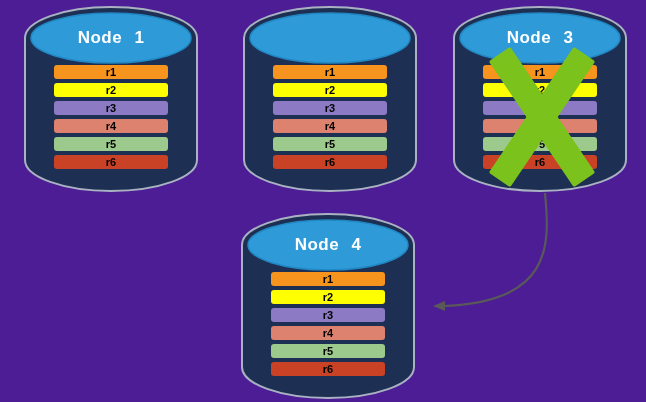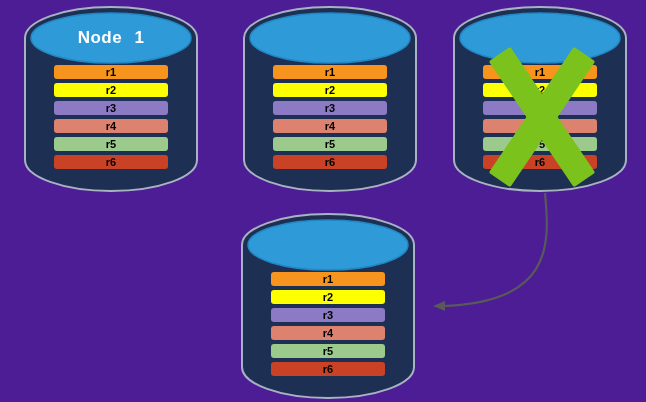--- a/index.html
+++ b/index.html
@@ -72,38 +72,40 @@
         <div class="replica" style="background: rgb(156, 201, 140); color: rgb(0, 0, 0);">r5</div>
         <div class="replica" style="background: rgb(201, 66, 38); color: rgb(0, 0, 0);">r6</div>
       </div>
 
   </div>
     <div class="node n2">
     <svg class="cyl-svg" viewBox="0 0 176 184">
       <path d="M2,31 A86,31 0 0 1 174,31 V153 A86,31 0 0 1 2,153 Z" stroke-width="2" fill="#1E2F54" stroke="#A9B2C2"></path>
       <ellipse cx="88" cy="31" rx="80" ry="25" stroke-width="1.5" fill="#2E9AD8" stroke="#2188C4"></ellipse>
     </svg>
+    <div class="node-label" style="color: rgb(255, 255, 255);">Node 3</div>
     <div class="replicas">
         <div class="replica" style="background: rgb(247, 148, 30); color: rgb(0, 0, 0);">r1</div>
         <div class="replica" style="background: rgb(254, 255, 0); color: rgb(0, 0, 0);">r2</div>
         <div class="replica" style="background: rgb(140, 123, 196); color: rgb(0, 0, 0);">r3</div>
         <div class="replica" style="background: rgb(222, 130, 112); color: rgb(0, 0, 0);">r4</div>
         <div class="replica" style="background: rgb(156, 201, 140); color: rgb(0, 0, 0);">r5</div>
         <div class="replica" style="background: rgb(201, 66, 38); color: rgb(0, 0, 0);">r6</div>
       </div>
     <div class="fail-x" style="display: block;">
         <i class="x-a" style="background: rgb(124, 194, 28);"></i>
         <i class="x-b" style="background: rgb(124, 194, 28);"></i>
       </div>
   </div>
     <div class="node n3">
     <svg class="cyl-svg" viewBox="0 0 176 184">
       <path d="M2,31 A86,31 0 0 1 174,31 V153 A86,31 0 0 1 2,153 Z" stroke-width="2" fill="#1E2F54" stroke="#A9B2C2"></path>
       <ellipse cx="88" cy="31" rx="80" ry="25" stroke-width="1.5" fill="#2E9AD8" stroke="#2188C4"></ellipse>
     </svg>
+    <div class="node-label" style="color: rgb(255, 255, 255);">Node 4</div>
     <div class="replicas">
         <div class="replica" style="background: rgb(247, 148, 30); color: rgb(0, 0, 0);">r1</div>
         <div class="replica" style="background: rgb(254, 255, 0); color: rgb(0, 0, 0);">r2</div>
         <div class="replica" style="background: rgb(140, 123, 196); color: rgb(0, 0, 0);">r3</div>
         <div class="replica" style="background: rgb(222, 130, 112); color: rgb(0, 0, 0);">r4</div>
         <div class="replica" style="background: rgb(156, 201, 140); color: rgb(0, 0, 0);">r5</div>
         <div class="replica" style="background: rgb(201, 66, 38); color: rgb(0, 0, 0);">r6</div>
       </div>
 
   </div>

